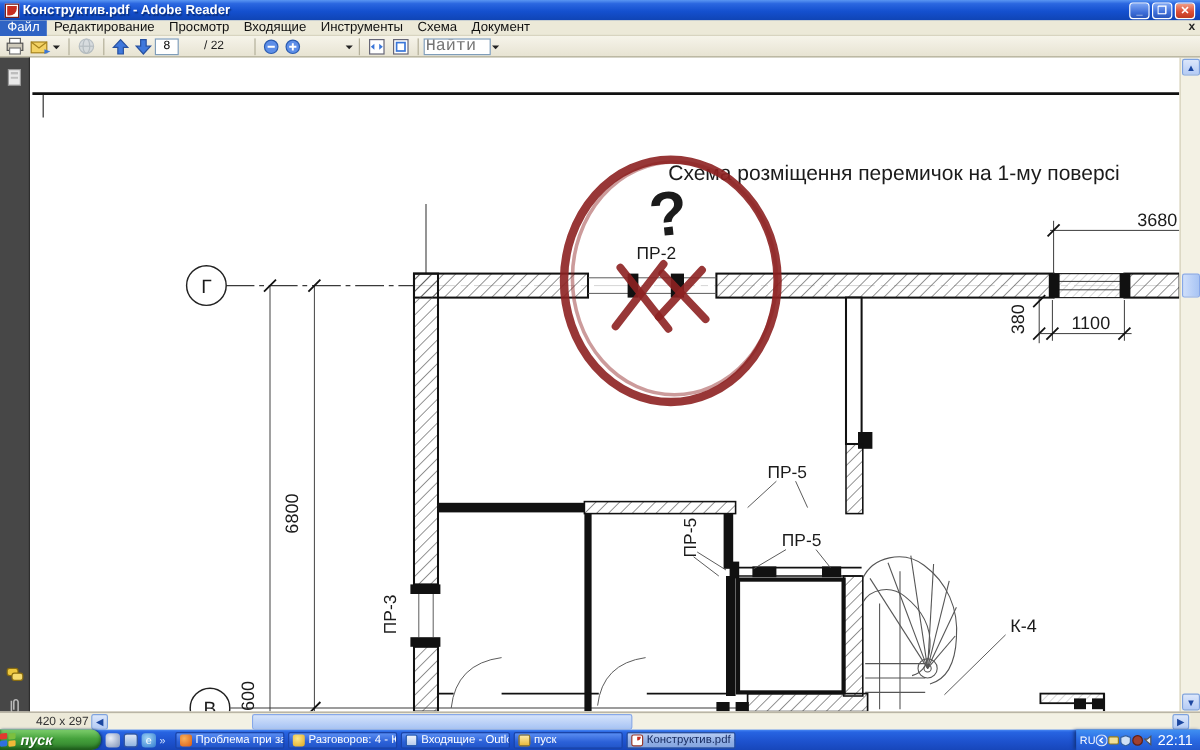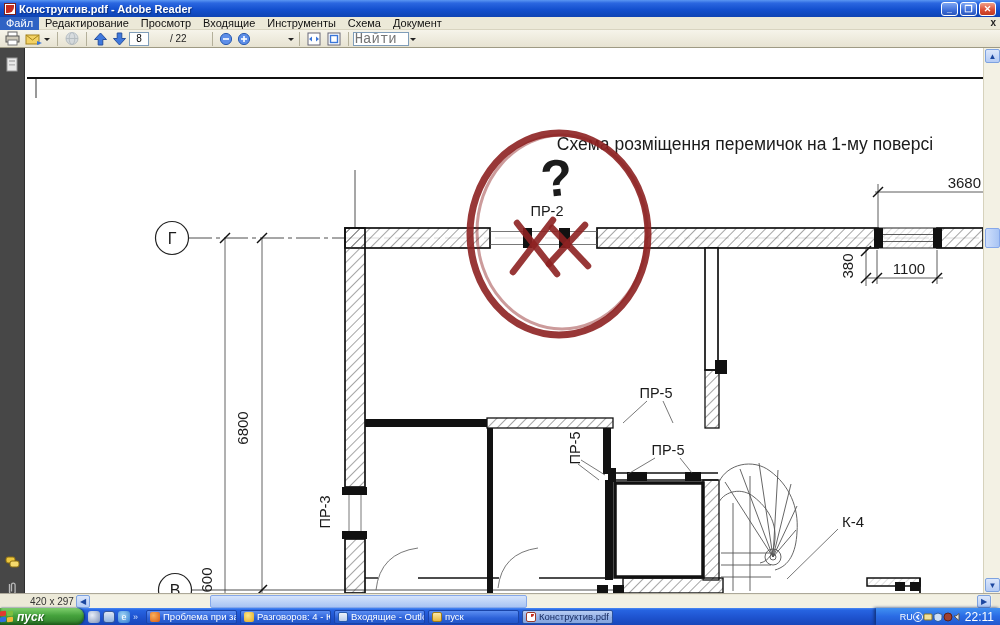--- a/index.html
+++ b/index.html
@@ -69,21 +69,21 @@
   .flag .f1{left:0;top:0;background:#e23a2e;} .flag .f2{left:7px;top:0;background:#7cbf3f;}
   .flag .f3{left:0;top:6px;background:#2f6fe0;} .flag .f4{left:7px;top:6px;background:#f2b838;}
   .quick { display:flex; align-items:center; gap:3px; margin:0 4px; }
   .qicon { width:12px; height:12px; border-radius:3px; }
   .chev { color:#cfe0ff; font-size:9px; }
   .taskbtns { display:flex; gap:3px; flex:1; margin-left:4px; }
   .taskbtn { width:91px; height:14px; border-radius:2px; border:1px solid #1a44a8; display:flex; align-items:center; gap:3px; padding:0 3px;
     background:linear-gradient(180deg,#5b8ef2,#2c61d8 60%,#2256c9); color:#fff; font-size:9.5px; overflow:hidden; white-space:nowrap; }
   .taskbtn.active { background:linear-gradient(180deg,#b8cdf3,#8fadE4 60%,#86a5de); color:#15295e; border-color:#29509e; }
   .ticonsq { width:10px; height:10px; flex:0 0 auto; border-radius:2px; }
-  .tray { height:17px; display:flex; align-items:center; gap:0; padding:0 6px 0 24px;
+  .tray { height:17px; display:flex; align-items:center; gap:0; padding:0 6px 0 3px;
     background:linear-gradient(180deg,#4090f2 0%,#2a6be4 50%,#2258ce 100%); box-shadow:-2px 0 3px #11337e; }
   .tray .lang { color:#fff; font-size:9px; }
   .trayicon { width:10px; height:10px; }
   .clock { color:#fff; font-size:12px; margin-left:2px; }
 
   svg text { font-family:"Liberation Sans",sans-serif; fill:#1b1b1b; }
 </style>
 </head>
 <body>
 

